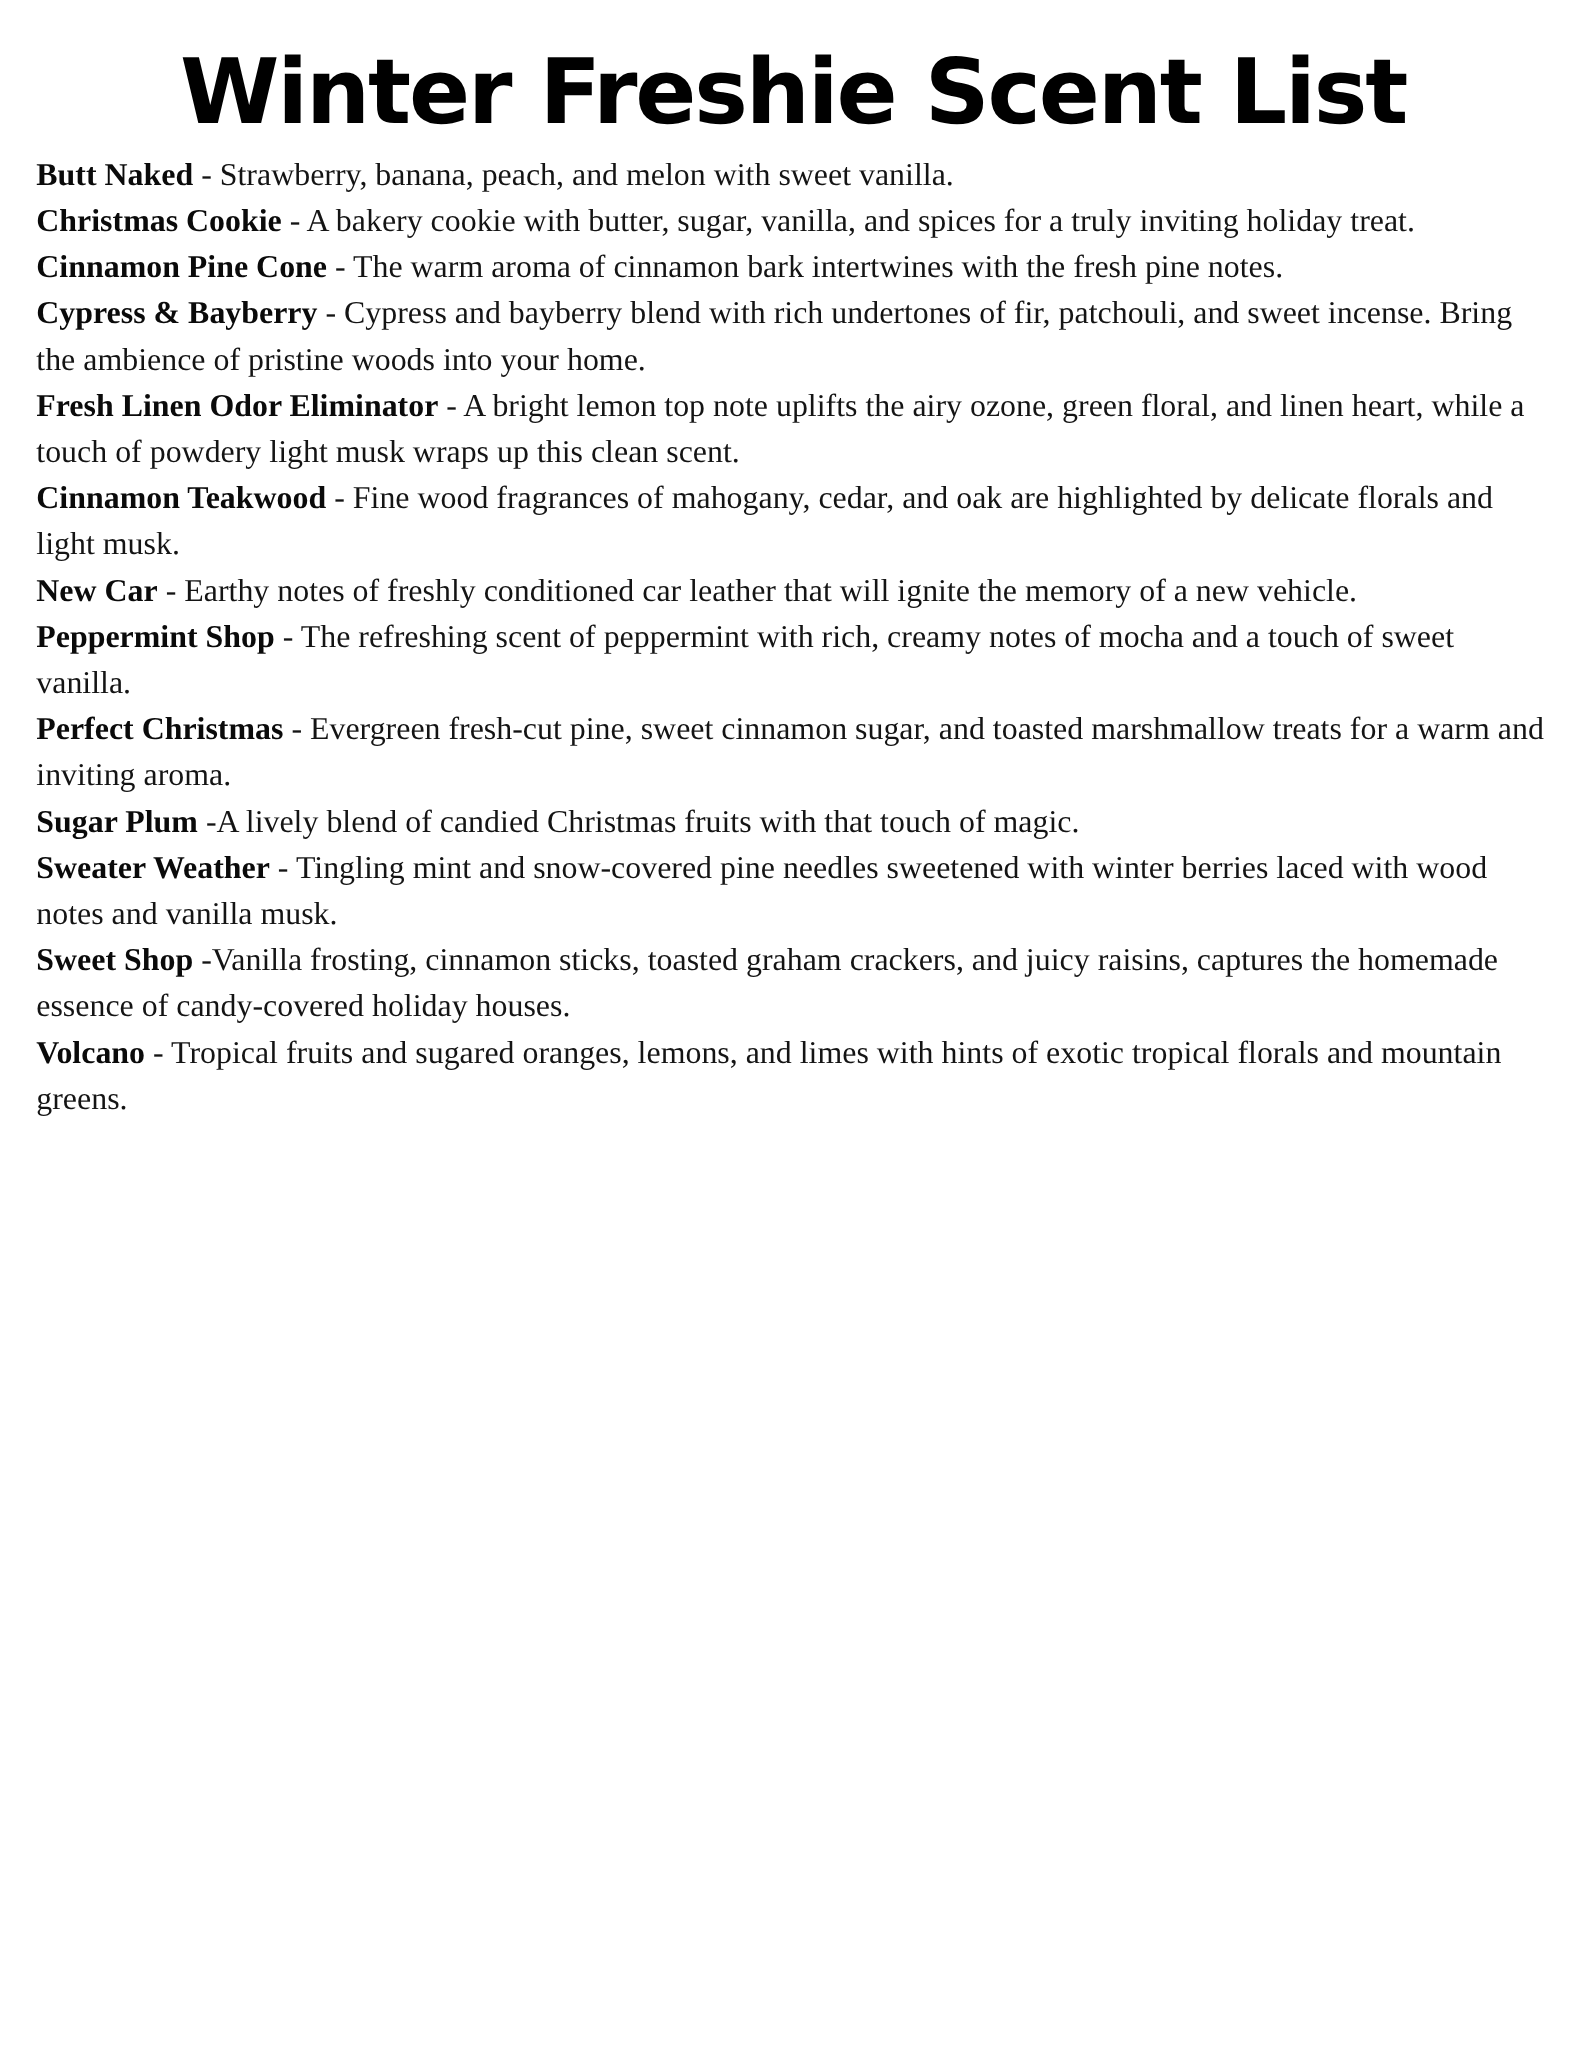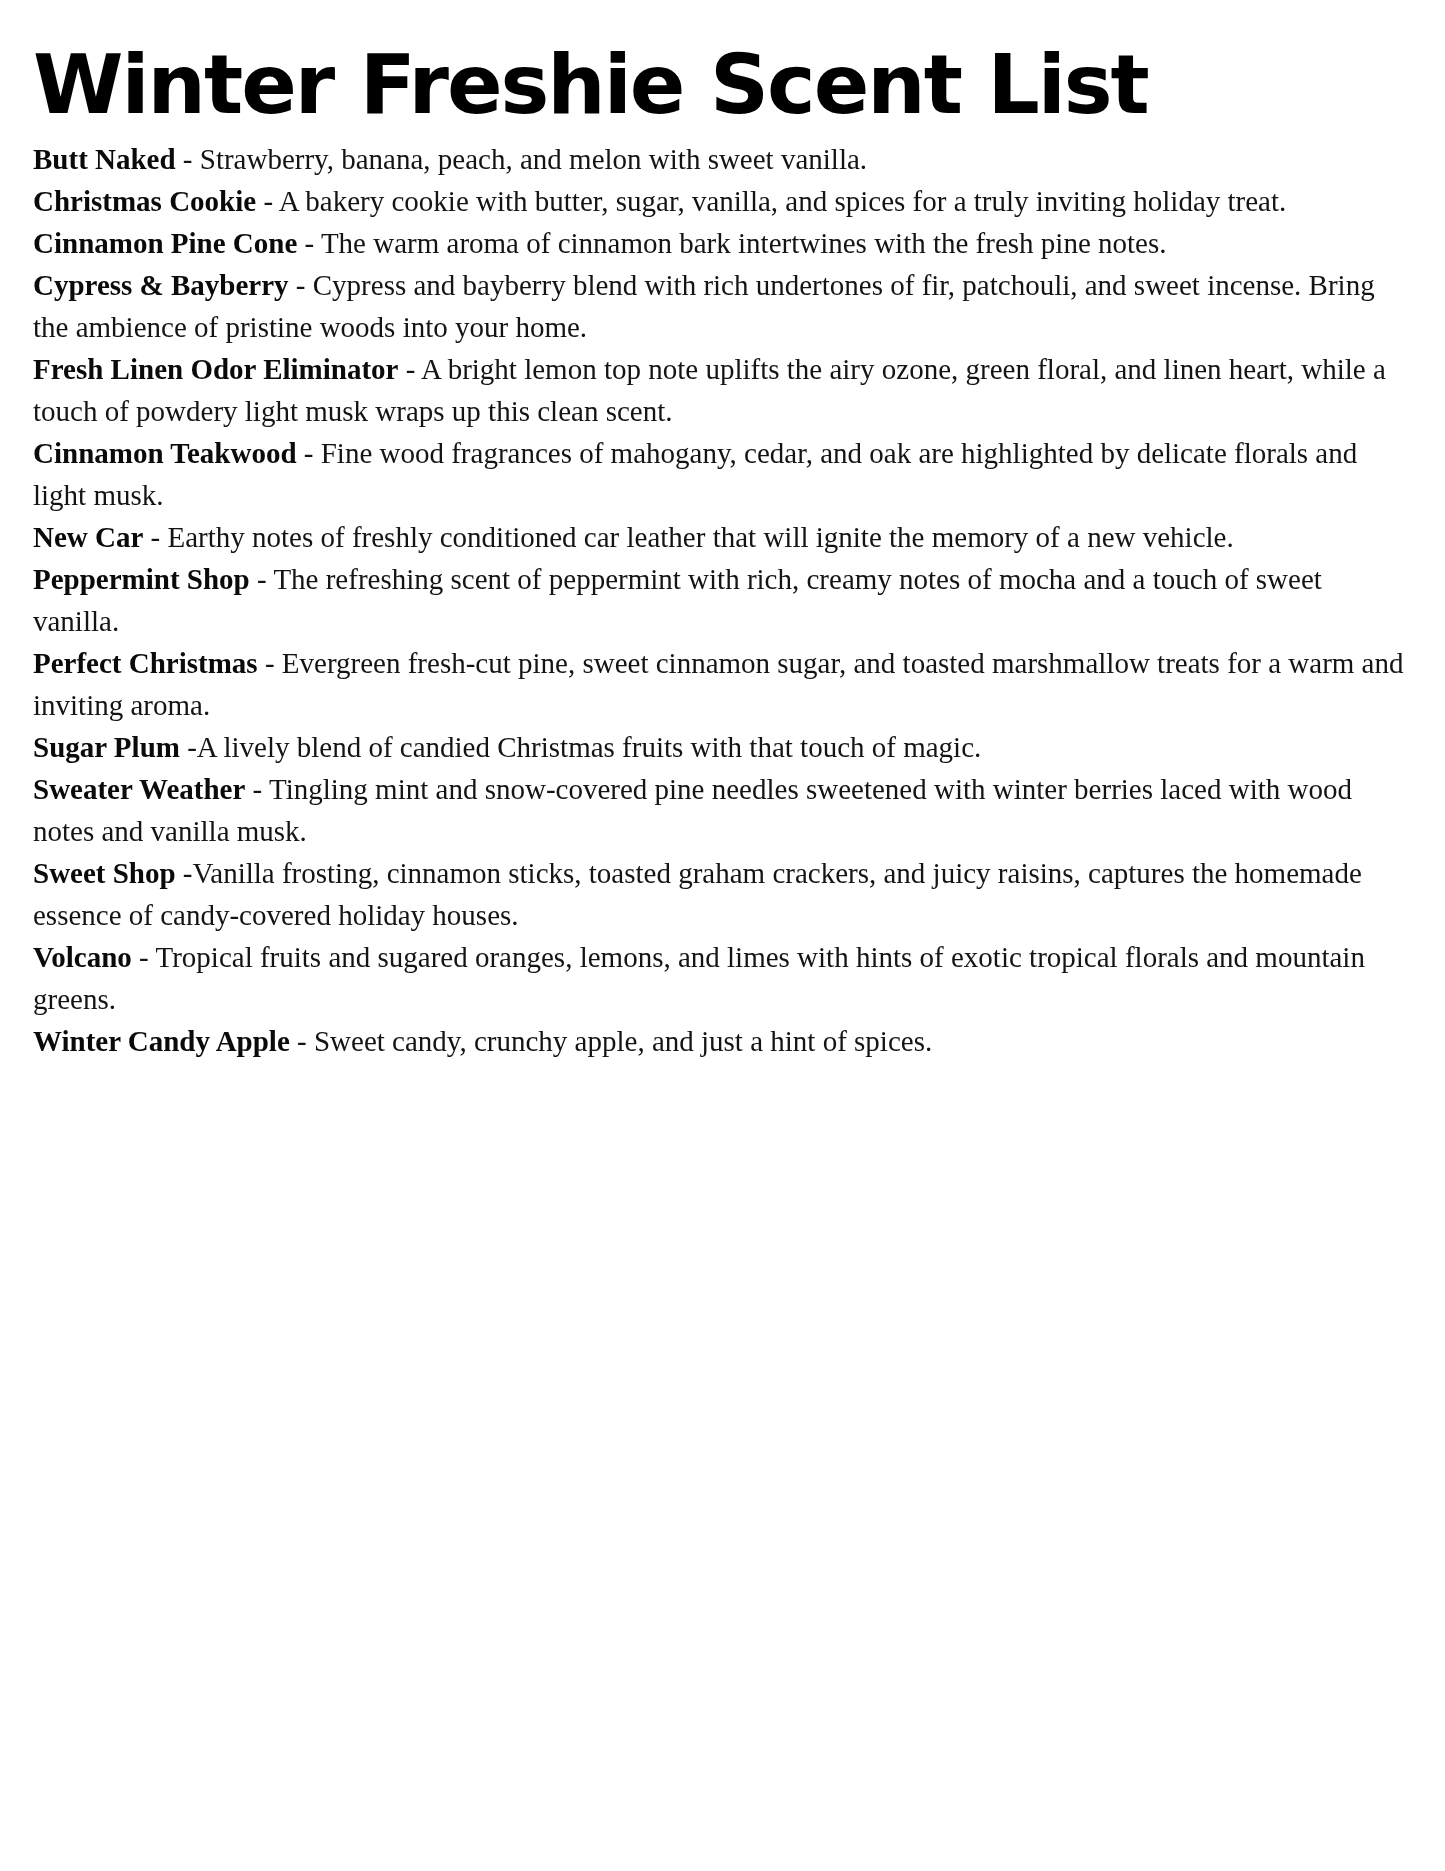--- a/index.html
+++ b/index.html
@@ -15,20 +15,21 @@
     padding: 42px 36px 40px 33px;
     font-family: "Liberation Sans", sans-serif;
     color: #111111;
   }
   .page-title {
     font-family: "DejaVu Sans", sans-serif;
     font-weight: 800;
     font-size: 82px;
     line-height: 1.05;
     letter-spacing: -2px;
+    text-align: center;
     color: #000000;
     margin: 0 0 10px 0;
   }
   .entry {
     margin: 0;
     font-size: 29px;
     line-height: 42px;
     font-weight: 400;
     color: #141414;
     font-family: Liberation Serif, serif;
@@ -65,14 +66,13 @@
 
 
   <p class="entry"><b>Sugar Plum</b><span> -</span><span>A lively blend of candied Christmas fruits with that touch of magic.</span></p>
 
   <p class="entry"><b>Sweater Weather</b><span> - </span><span>Tingling mint and snow-covered pine needles sweetened with winter berries laced with wood notes and vanilla musk.</span></p>
 
   <p class="entry"><b>Sweet Shop</b><span> -</span><span>Vanilla frosting, cinnamon sticks, toasted graham crackers, and juicy raisins, captures the homemade essence of candy-covered holiday houses.</span></p>
 
   <p class="entry"><b>Volcano</b><span> - </span><span>Tropical fruits and sugared oranges, lemons, and limes with hints of exotic tropical florals and mountain greens.</span></p>
 
-  <p class="entry"><b>Winter Candy Apple</b><span> - </span><span>Sweet candy, crunchy apple, and just a hint of spices.</span></p>
 </div>
 
 </body></html>

